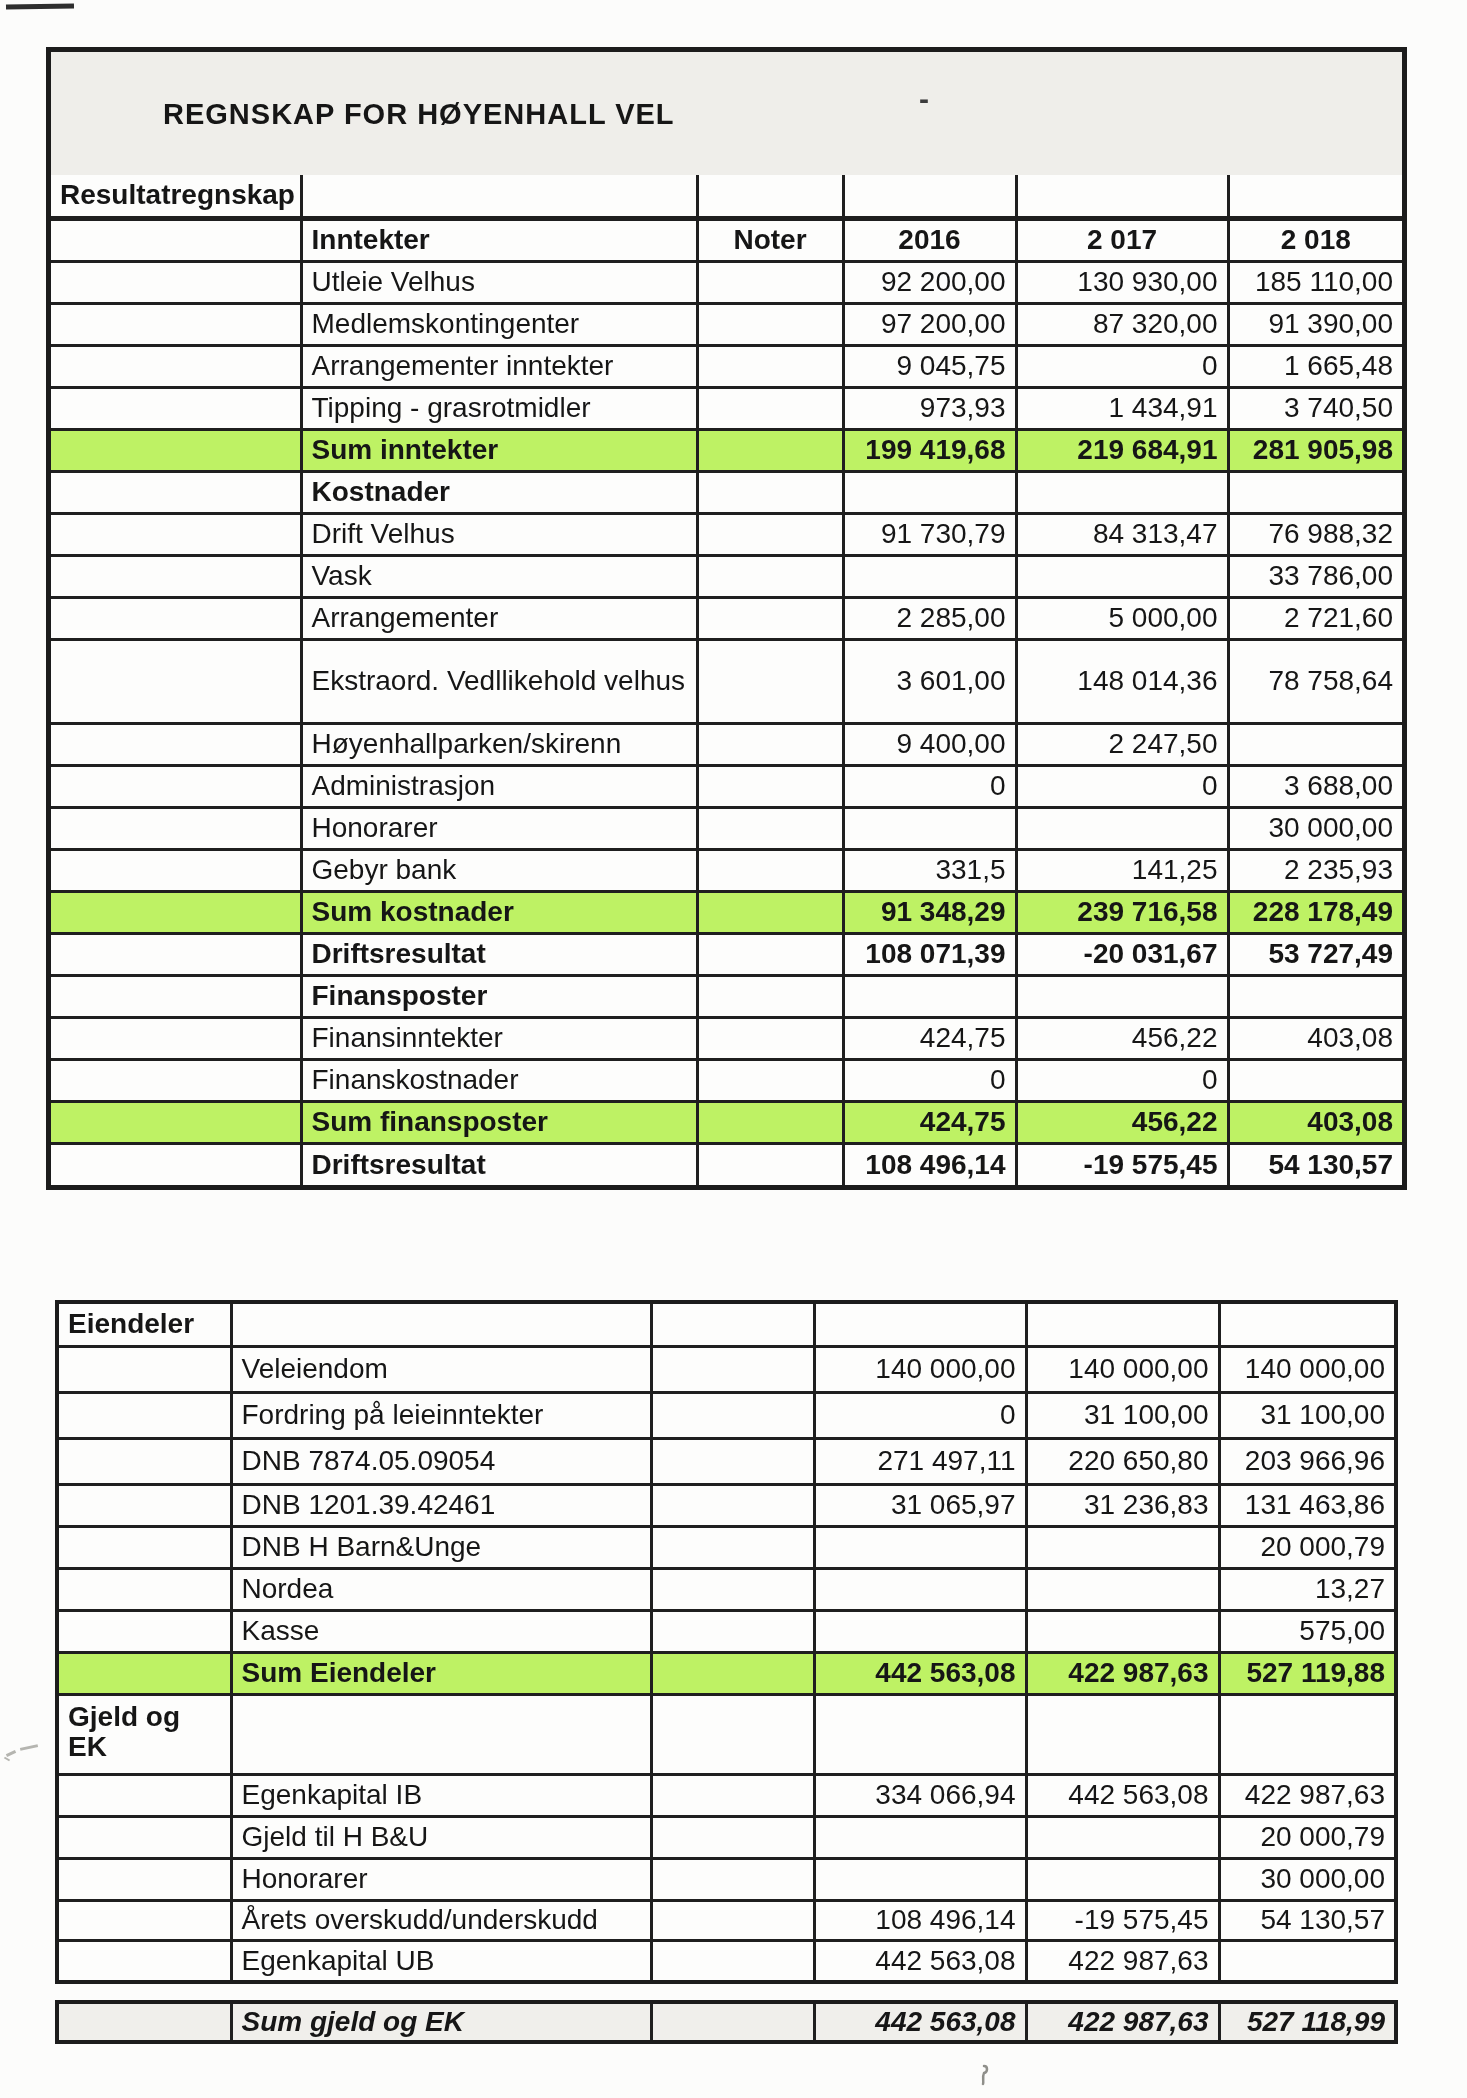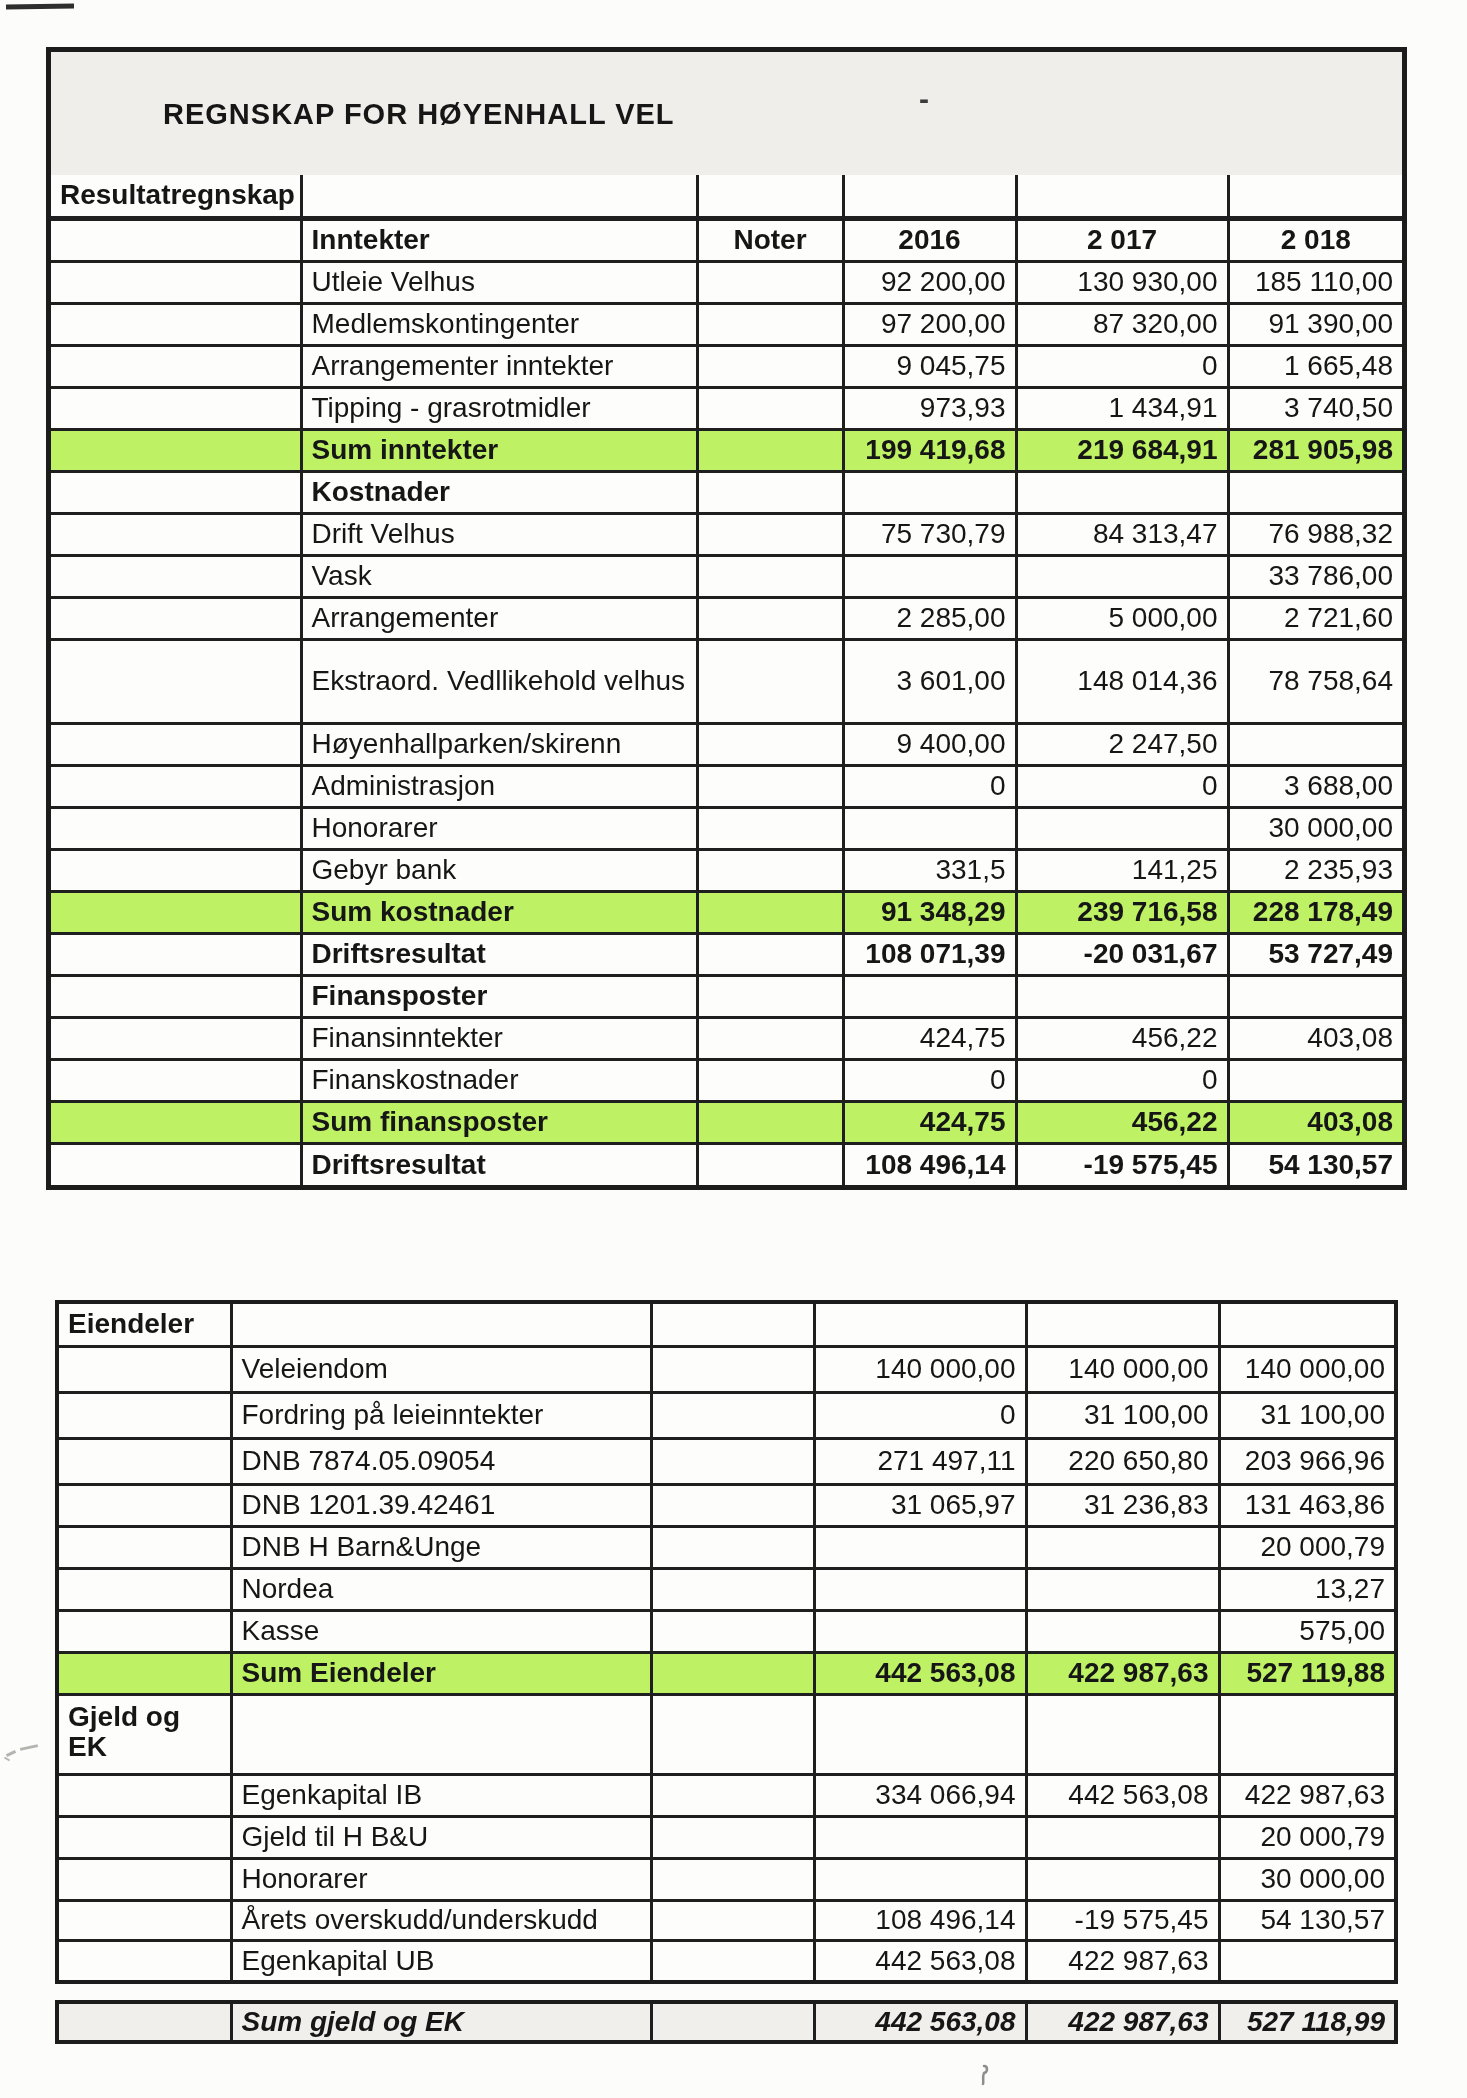--- a/index.html
+++ b/index.html
@@ -190,21 +190,21 @@
           <td class="lbl">Kostnader</td>
           <td></td>
           <td class="num"></td>
           <td class="num"></td>
           <td class="num"></td>
         </tr>
         <tr class="">
           <td class="corner-cell"></td>
           <td class="lbl">Drift Velhus</td>
           <td></td>
-          <td class="num">75 730,79</td>
+          <td class="num">91 730,79</td>
           <td class="num">84 313,47</td>
           <td class="num">76 988,32</td>
         </tr>
         <tr class="">
           <td class="corner-cell"></td>
           <td class="lbl">Vask</td>
           <td></td>
           <td class="num"></td>
           <td class="num"></td>
           <td class="num">33 786,00</td>

